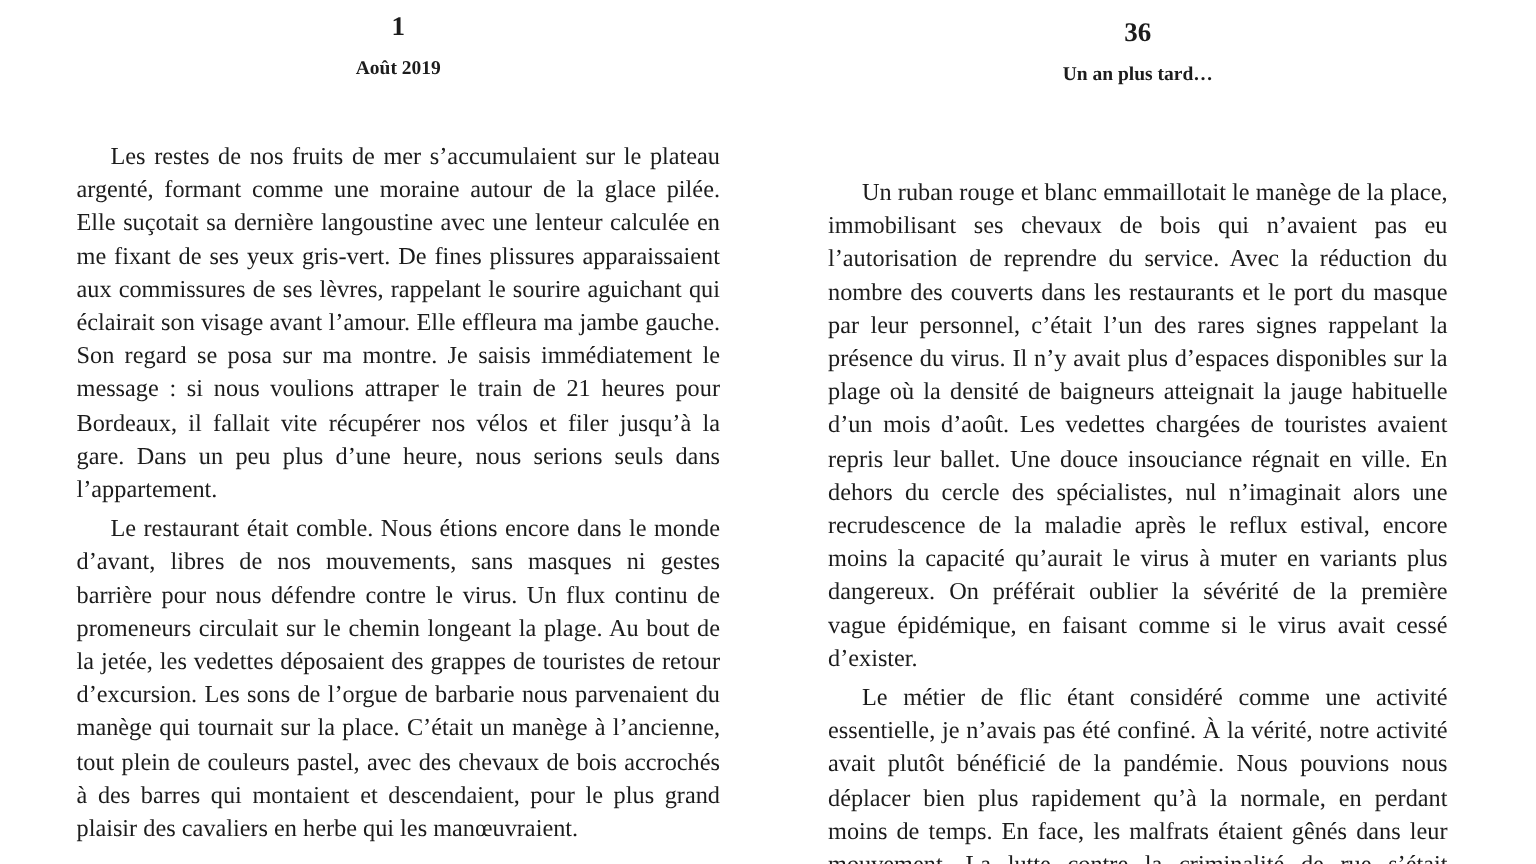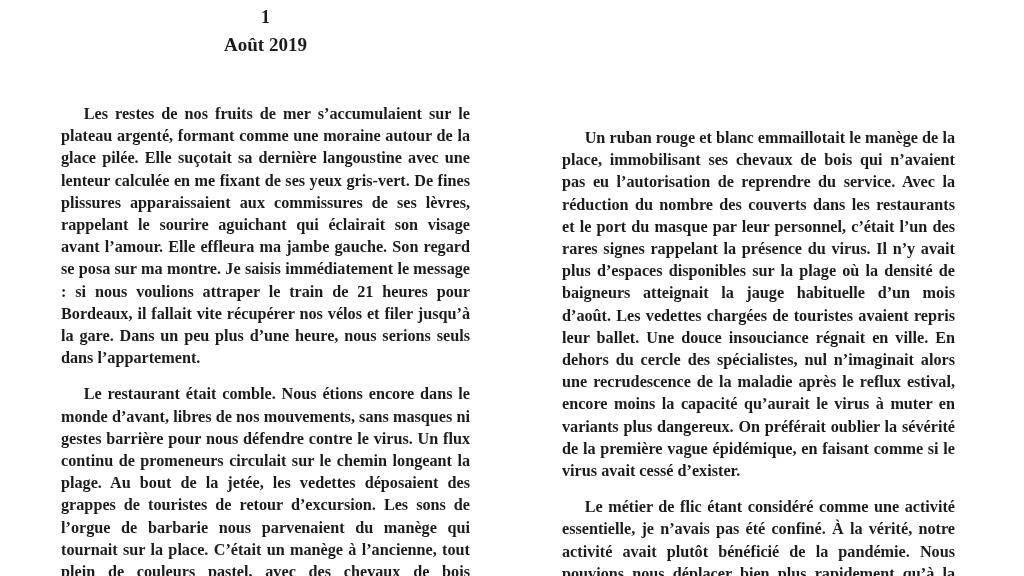--- a/index.html
+++ b/index.html
@@ -32,56 +32,57 @@
     .chapter-number {
       text-align: center;
       font-weight: bold;
       font-size: 18px;
       line-height: 22px;
       margin: 0;
     }
     .chapter-title {
       text-align: center;
       font-weight: bold;
-      font-size: 19px;
+      font-size: 13px;
       line-height: 24px;
       margin: 0;
     }
     .page-left .chapter-number { position: absolute; top: 6px; left: 0; right: 0; }
     .page-left .chapter-title  { position: absolute; top: 33px; left: 0; right: 0; }
     .page-right .chapter-number { position: absolute; top: 10px; left: 0; right: 0; }
     .page-right .chapter-title  { position: absolute; top: 37px; left: 0; right: 0; }
 
     .body-text {
       position: absolute;
       left: 0;
       right: 0;
       font-size: 16.2px;
       line-height: 22.2px;
     }
     .page-left .body-text { top: 89px; }
     .page-right .body-text { top: 113px; }
     .body-text p {
-      margin: 14px;
+      margin: 4px;
       text-align: justify;
       text-indent: 1.4em;
       hyphens: none;
-      font-weight: bold;
     }
   </style>
 </head>
 <body>
 
 <div class="page page-left">
   <h2 class="chapter-number">1</h2>
   <h1 class="chapter-title">Août 2019</h1>
   <div class="body-text">
     <p>Les restes de nos fruits de mer s’accumulaient sur le plateau argenté, formant comme une moraine autour de la glace pilée. Elle suçotait sa dernière langoustine avec une lenteur calculée en me fixant de ses yeux gris-vert. De fines plissures apparaissaient aux commissures de ses lèvres, rappelant le sourire aguichant qui éclairait son visage avant l’amour. Elle effleura ma jambe gauche. Son regard se posa sur ma montre. Je saisis immédiatement le message : si nous voulions attraper le train de 21 heures pour Bordeaux, il fallait vite récupérer nos vélos et filer jusqu’à la gare. Dans un peu plus d’une heure, nous serions seuls dans l’appartement.</p>
     <p>Le restaurant était comble. Nous étions encore dans le monde d’avant, libres de nos mouvements, sans masques ni gestes barrière pour nous défendre contre le virus. Un flux continu de promeneurs circulait sur le chemin longeant la plage. Au bout de la jetée, les vedettes déposaient des grappes de touristes de retour d’excursion. Les sons de l’orgue de barbarie nous parvenaient du manège qui tournait sur la place. C’était un manège à l’ancienne, tout plein de couleurs pastel, avec des chevaux de bois accrochés à des barres qui montaient et descendaient, pour le plus grand plaisir des cavaliers en herbe qui les manœuvraient.</p>
   </div>
 </div>
 
 <div class="page page-right">
+  <h2 class="chapter-number">36</h2>
+  <h1 class="chapter-title">Un an plus tard…</h1>
   <div class="body-text">
     <p>Un ruban rouge et blanc emmaillotait le manège de la place, immobilisant ses chevaux de bois qui n’avaient pas eu l’autorisation de reprendre du service. Avec la réduction du nombre des couverts dans les restaurants et le port du masque par leur personnel, c’était l’un des rares signes rappelant la présence du virus. Il n’y avait plus d’espaces disponibles sur la plage où la densité de baigneurs atteignait la jauge habituelle d’un mois d’août. Les vedettes chargées de touristes avaient repris leur ballet. Une douce insouciance régnait en ville. En dehors du cercle des spécialistes, nul n’imaginait alors une recrudescence de la maladie après le reflux estival, encore moins la capacité qu’aurait le virus à muter en variants plus dangereux. On préférait oublier la sévérité de la première vague épidémique, en faisant comme si le virus avait cessé d’exister.</p>
     <p>Le métier de flic étant considéré comme une activité essentielle, je n’avais pas été confiné. À la vérité, notre activité avait plutôt bénéficié de la pandémie. Nous pouvions nous déplacer bien plus rapidement qu’à la normale, en perdant moins de temps. En face, les malfrats étaient gênés dans leur mouvement. La lutte contre la criminalité de rue s’était facilitée. Pour ceux qui</p>
   </div>
 </div>
 
 </body></html>

